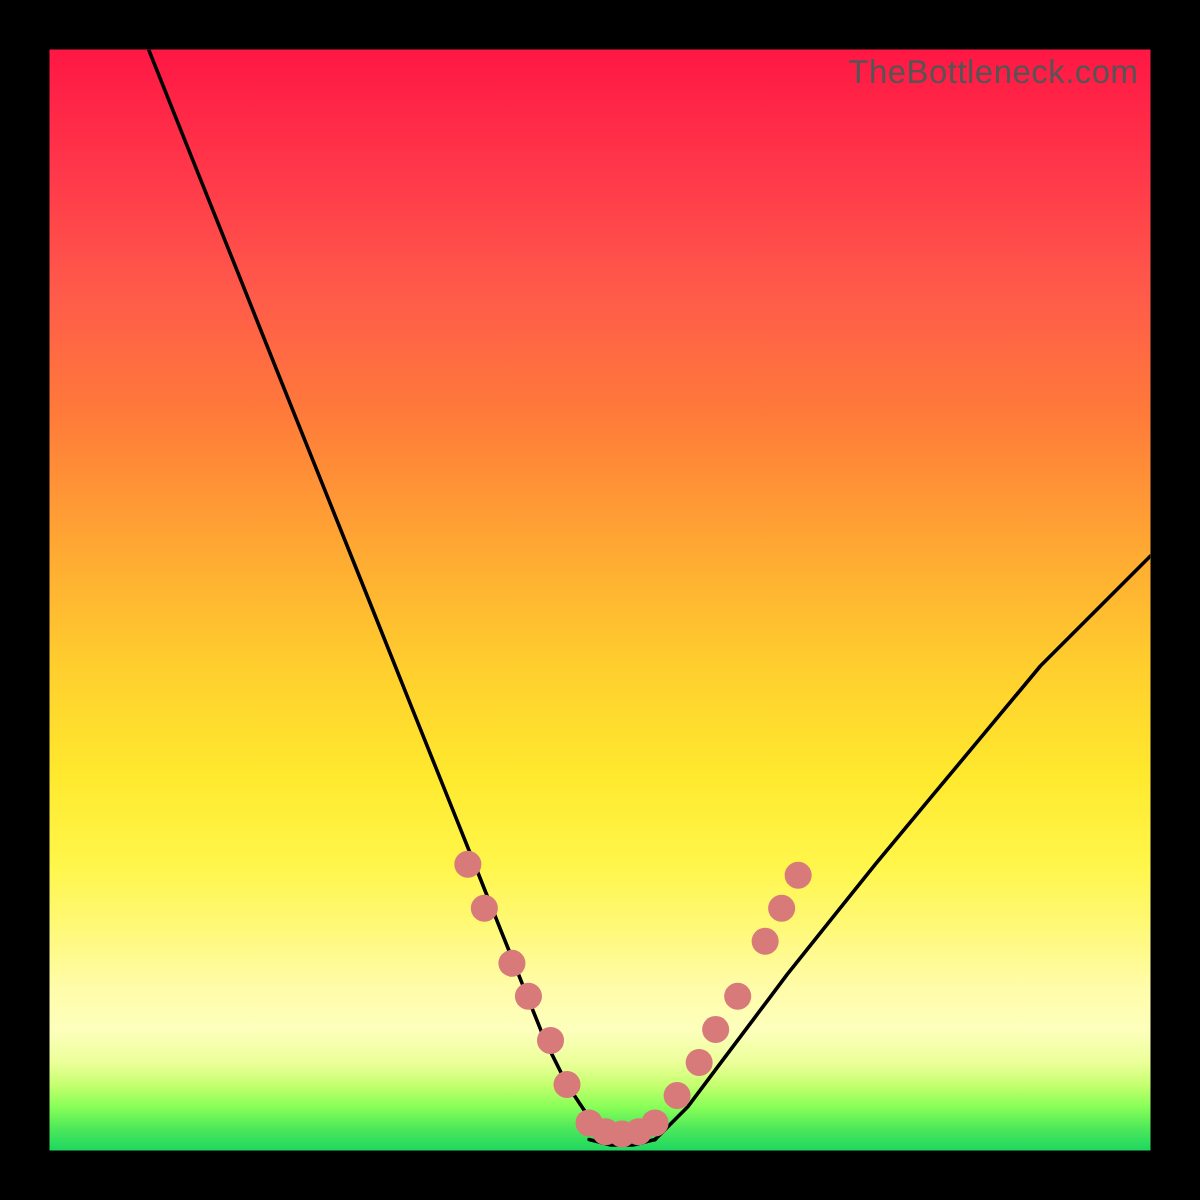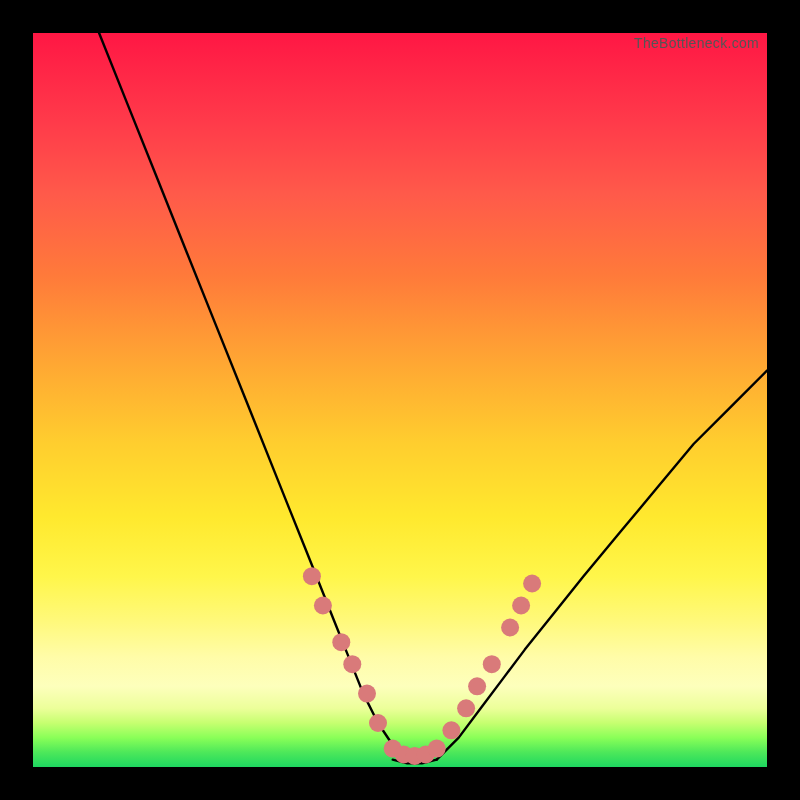--- a/index.html
+++ b/index.html
@@ -42,21 +42,21 @@
       #8aff58 96%,
       #4de85a 98%,
       #1ed760 100%
     );
   }
   .watermark {
     position: absolute;
     top: 2px;
     right: 8px;
     color: #555;
-    font-size: 14px;
+    font-size: 22px;
     font-weight: 400;
     letter-spacing: 0.3px;
     user-select: none;
   }
   svg.curves {
     position: absolute;
     left: 0;
     top: 0;
     width: 734px;
     height: 734px;

